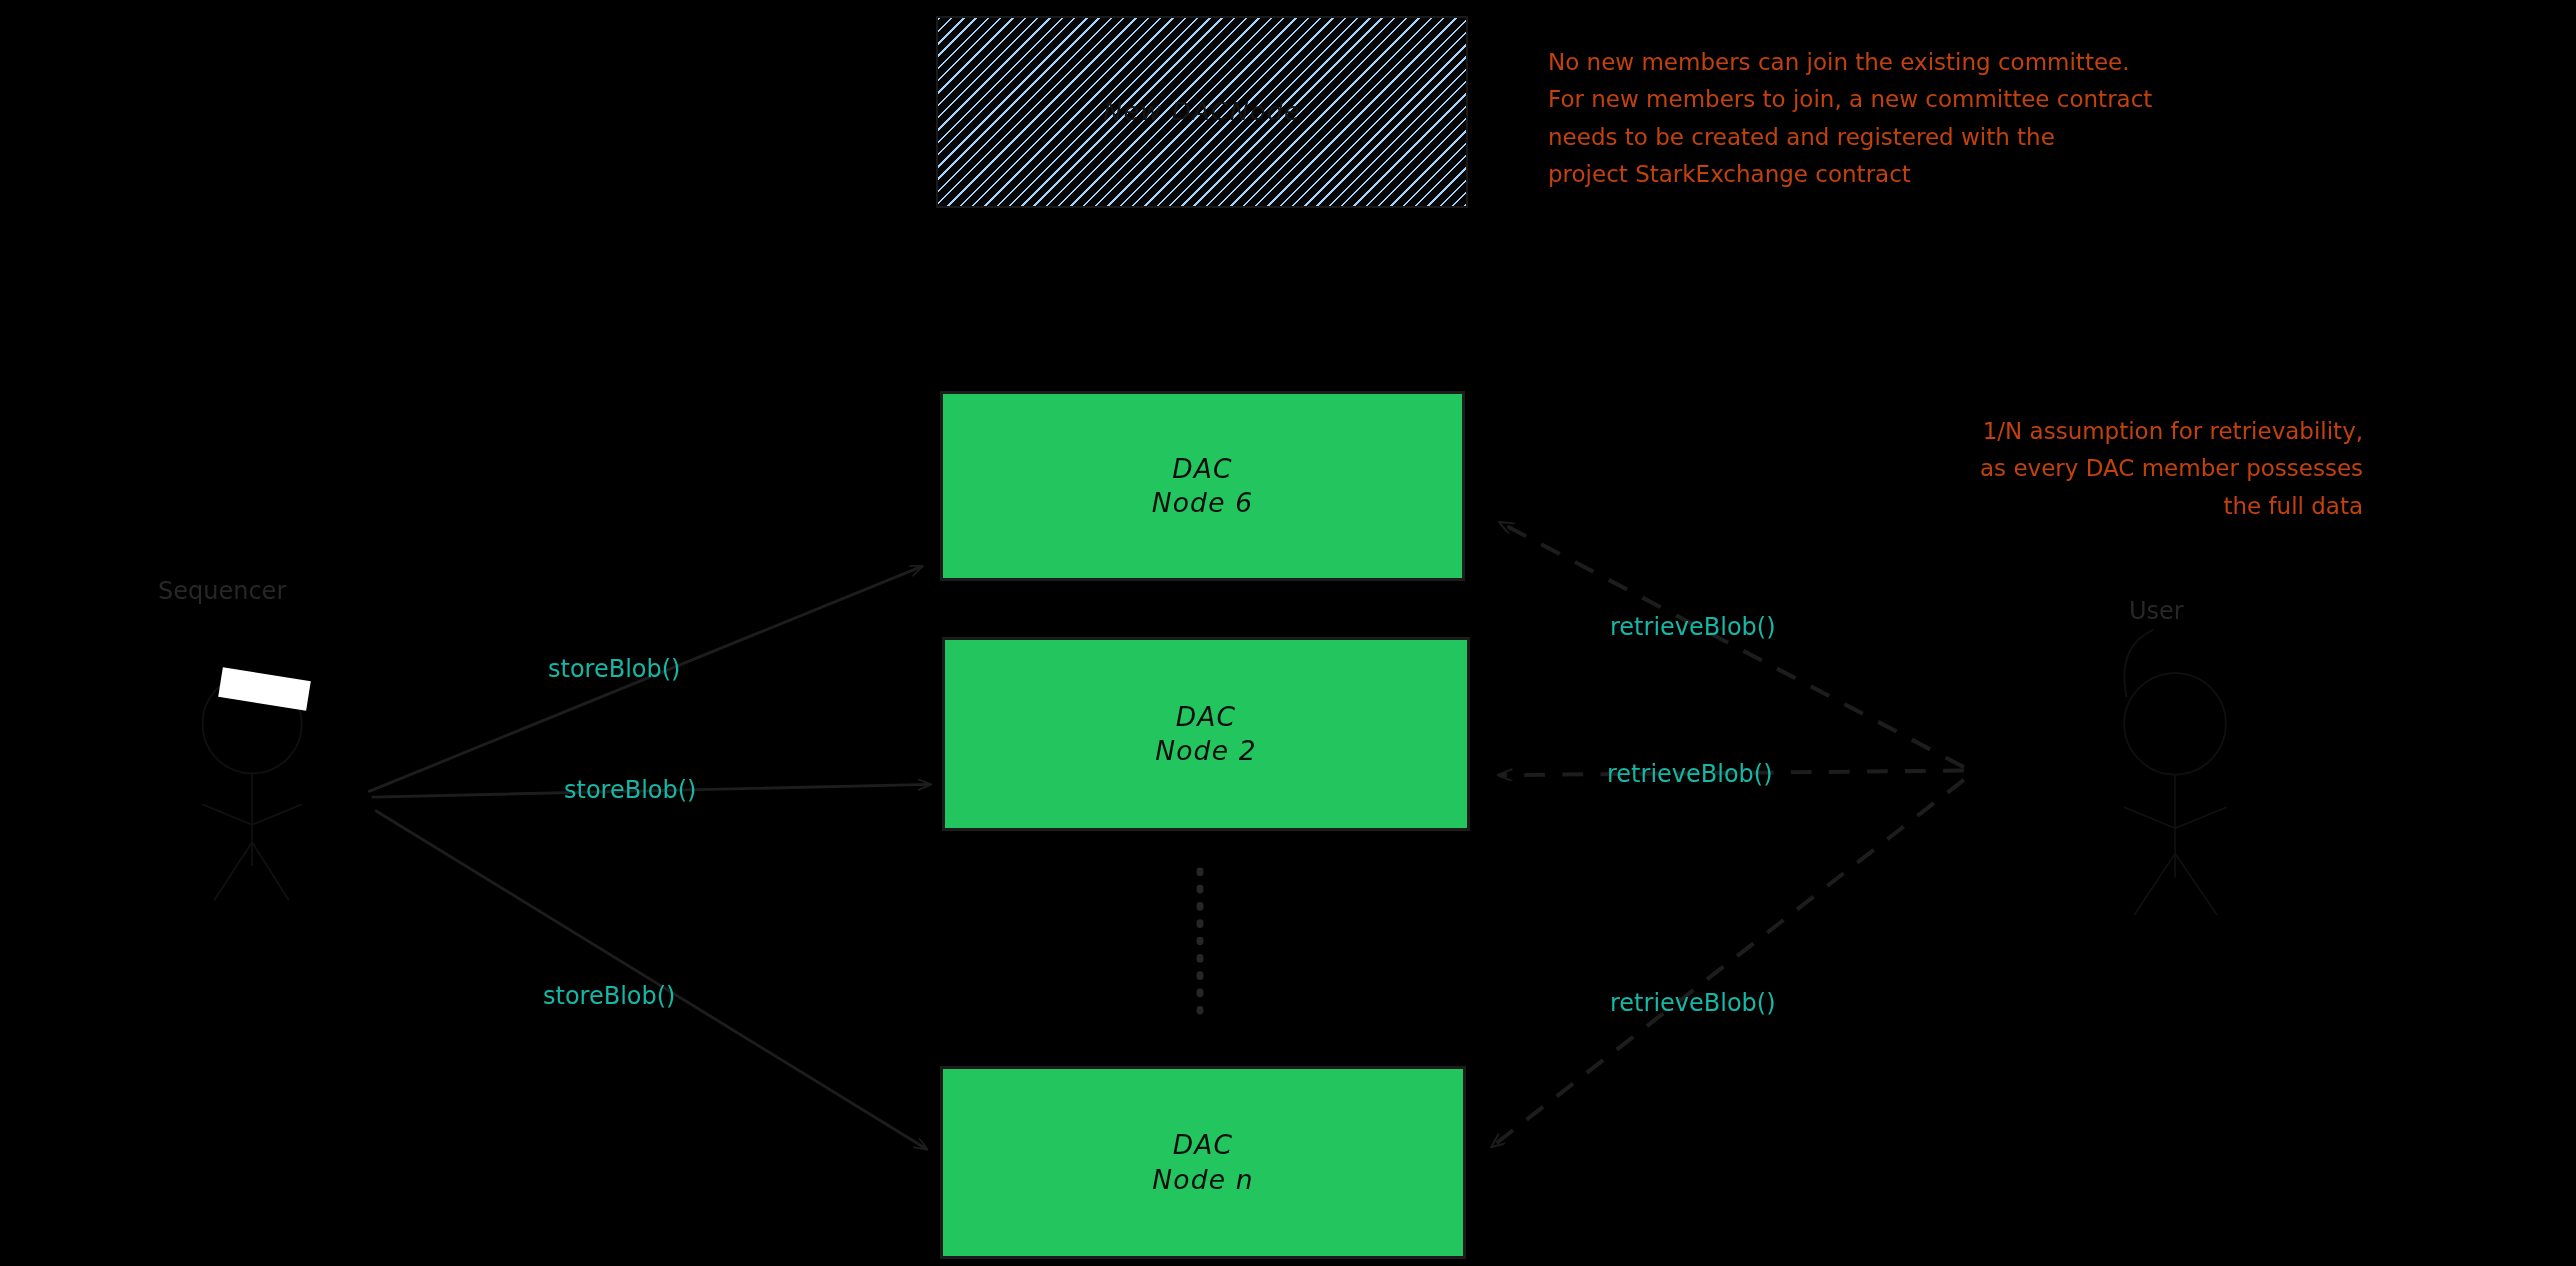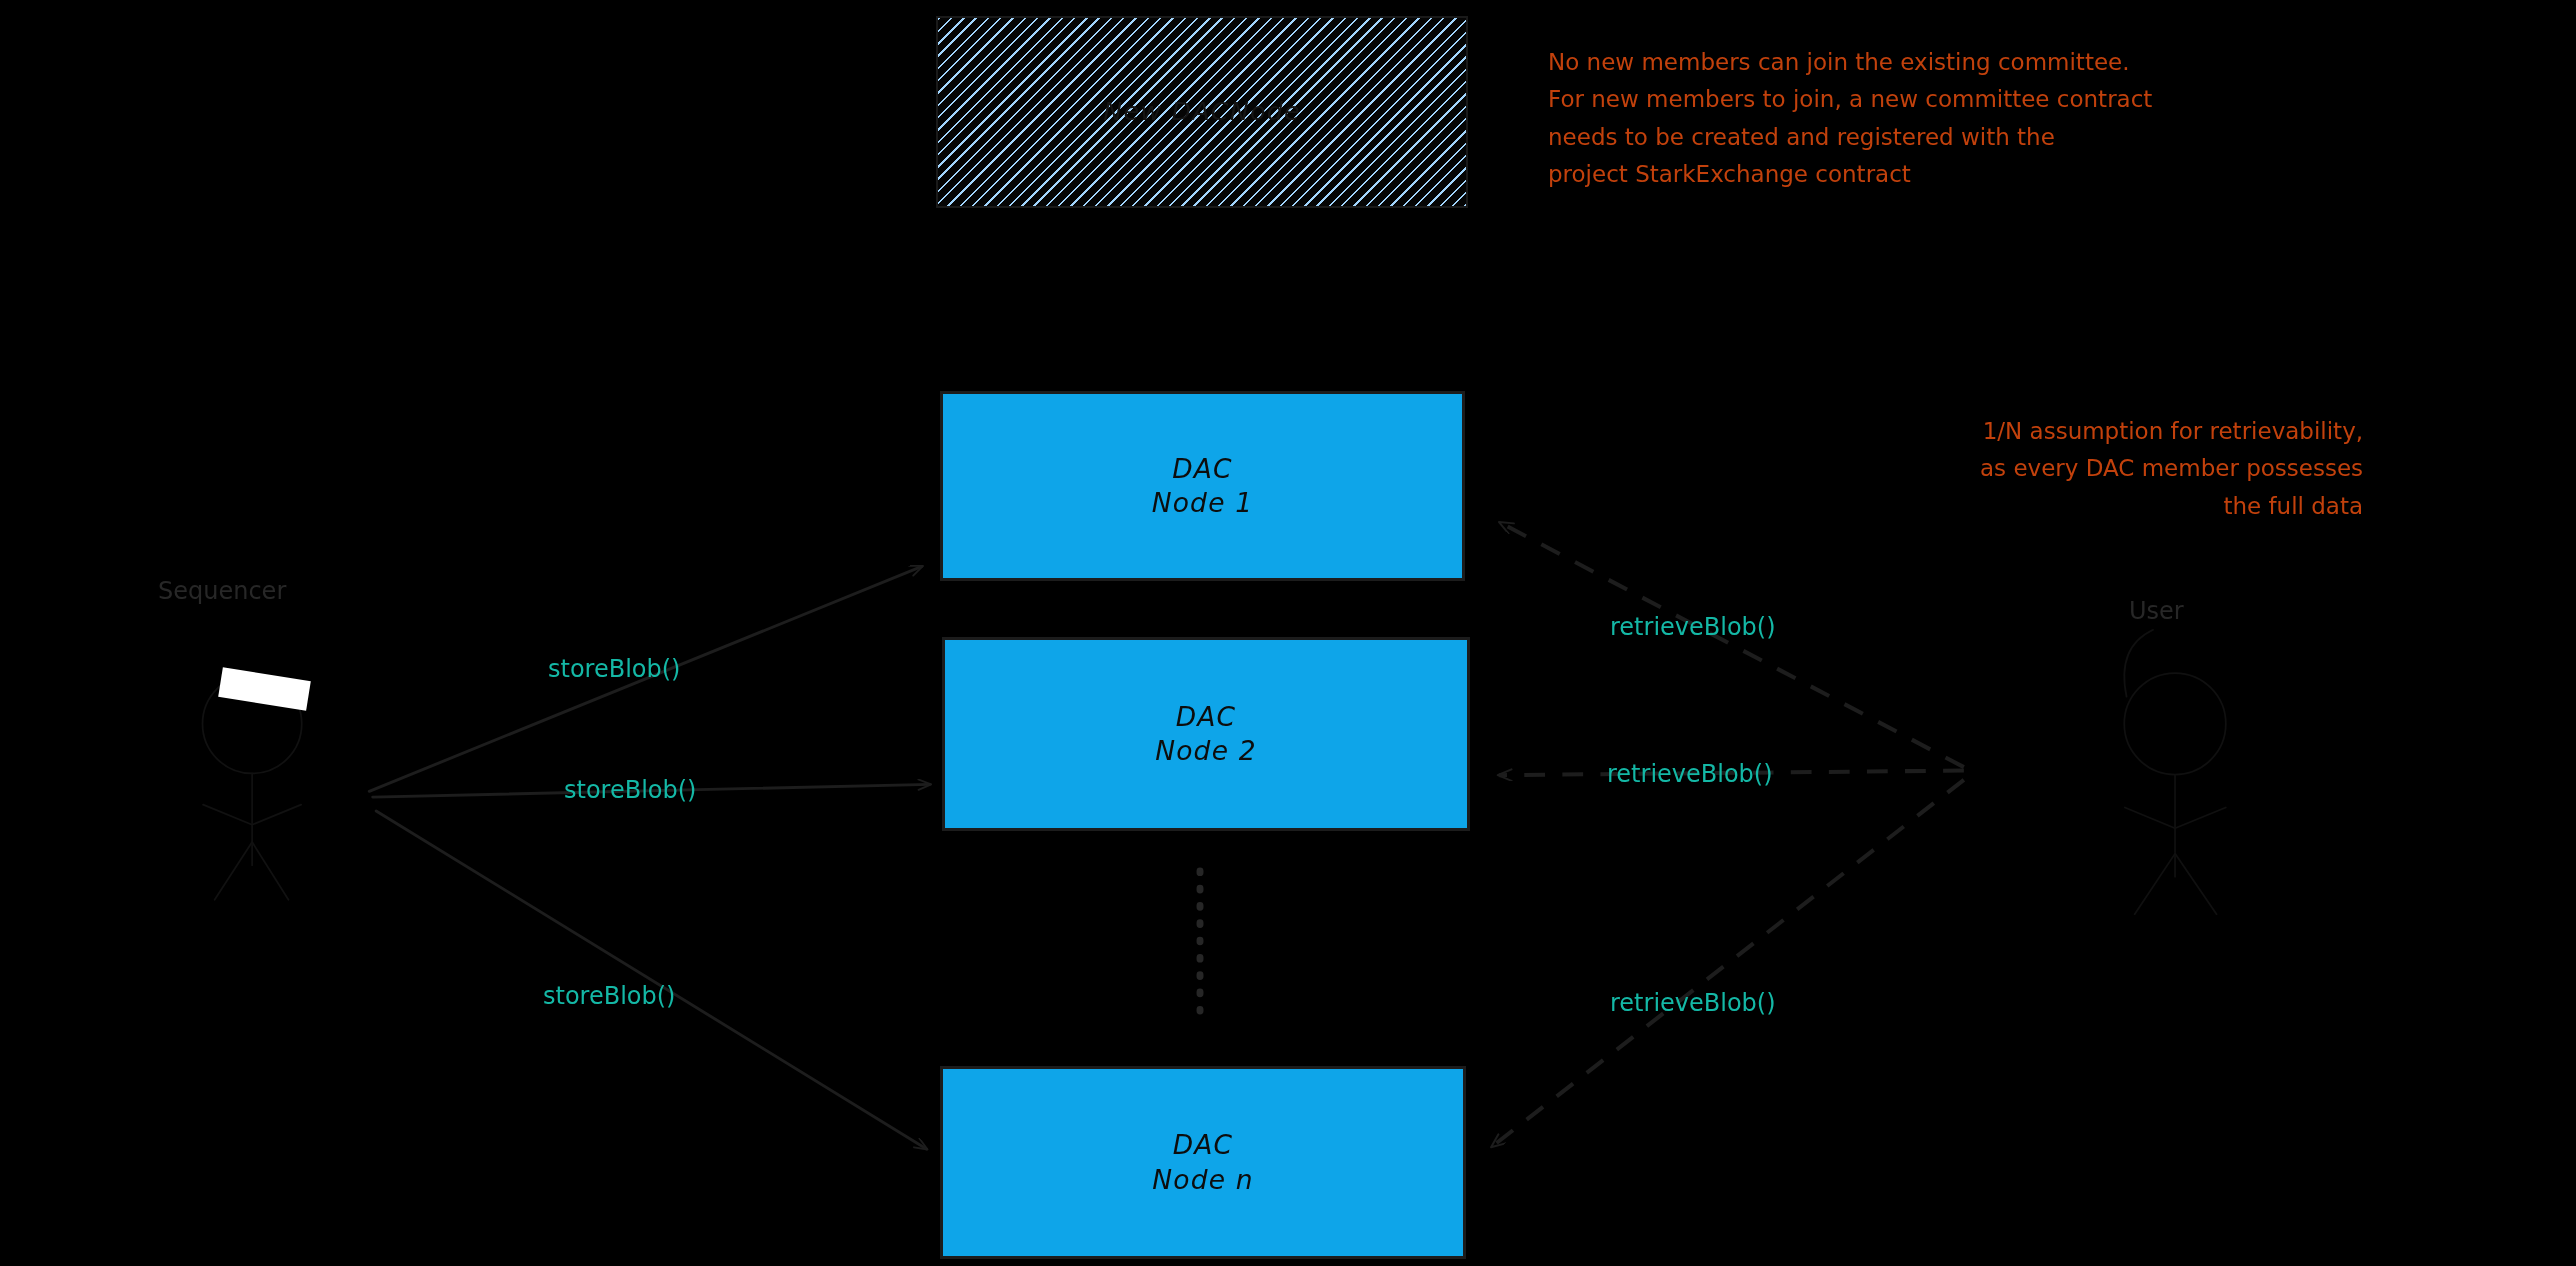--- a/index.html
+++ b/index.html
@@ -23,21 +23,21 @@
   }
   svg.layer {
     position: absolute;
     left: 0; top: 0;
     width: 2576px;
     height: 1266px;
     overflow: visible;
   }
   .node-box {
     position: absolute;
-    background: #0ea5e9;
+    background: #22c55e;
     border: 3.5px solid #1c1c1c;
     box-sizing: border-box;
     display: flex;
     flex-direction: column;
     align-items: center;
     justify-content: center;
     line-height: 1.30;
   }
   .node-label {
     color: #0d0d0d;
@@ -107,21 +107,21 @@
 
 <div id="stage">
 
   <div class="hatch-box" style="left:936px; top:16px; width:532px; height:192px;">
     <div class="hatch-label">New DAC</div>
     <div class="hatch-label">Node</div>
   </div>
 
   <div class="node-box" style="left:940px; top:391px; width:525px; height:190px;">
     <div class="node-label">DAC</div>
-    <div class="node-label">Node 1</div>
+    <div class="node-label">Node 6</div>
   </div>
 
   <div class="node-box" style="left:942px; top:637px; width:528px; height:194px;">
     <div class="node-label">DAC</div>
     <div class="node-label">Node 2</div>
   </div>
 
   <div class="node-box" style="left:940px; top:1066px; width:526px; height:193px;">
     <div class="node-label">DAC</div>
     <div class="node-label">Node n</div>

